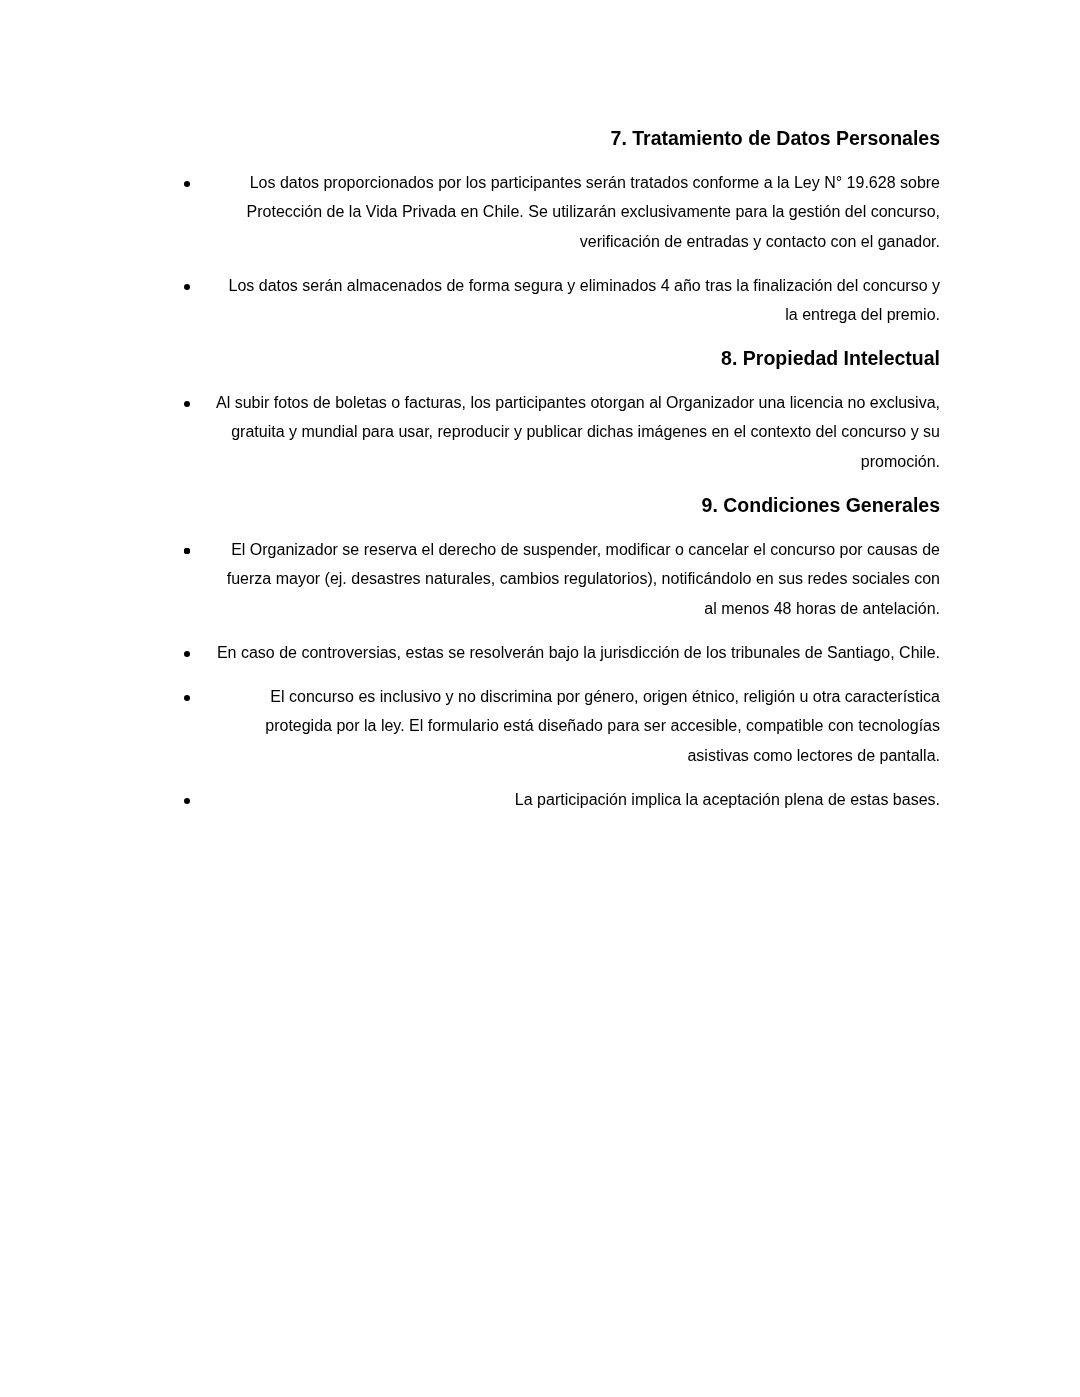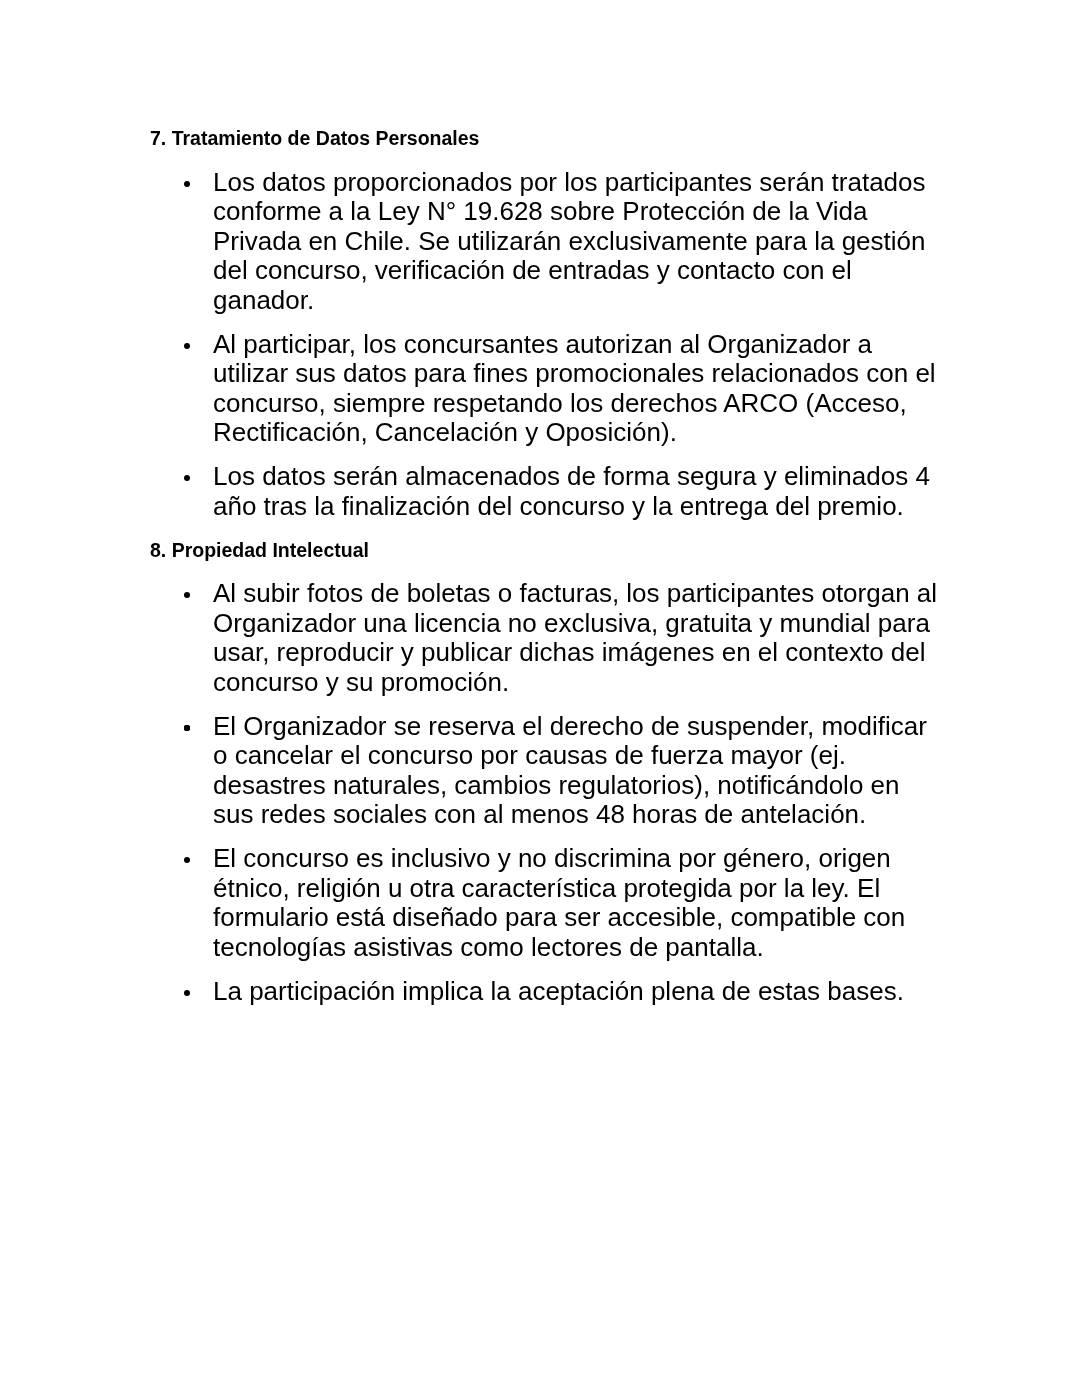--- a/index.html
+++ b/index.html
@@ -15,20 +15,21 @@
       font-family: "Liberation Sans", sans-serif;
       color: #000000;
     }
     .page {
       position: absolute;
       left: 0;
       top: 0;
       width: 1080px;
       height: 1397px;
       background: #ffffff;
+      text-align: right;
     }
     .content {
       position: absolute;
       left: 150px;
       top: 124px;
       width: 790px;
     }
     .section-heading {
       font-weight: bold;
       font-size: 19.5px;
@@ -36,21 +37,21 @@
       margin: 0 0 14px 0;
     }
     ul.bullets {
       list-style: none;
       margin: 0;
       padding: 0;
     }
     ul.bullets li {
       position: relative;
       padding-left: 63px;
-      font-size: 26px;
+      font-size: 16px;
       line-height: 29.5px;
       margin-bottom: 14.5px;
     }
     ul.bullets li .bullet {
       position: absolute;
       left: 34px;
       top: 13px;
       width: 6px;
       height: 6px;
       border-radius: 50%;
@@ -65,50 +66,51 @@
 
     <div class="section">
       <div class="section-heading">7. Tratamiento de Datos Personales</div>
       <ul class="bullets">
         <li>
           <span class="bullet"></span>
           <span>Los datos proporcionados por los participantes serán tratados conforme a la Ley N° 19.628 sobre Protección de la Vida Privada en Chile. Se utilizarán exclusivamente para la gestión del concurso, verificación de entradas y contacto con el ganador.</span>
         </li>
         <li>
           <span class="bullet"></span>
-          <span>Al participar, los concursantes autorizan al Organizador a utilizar sus datos para fines promocionales relacionados con el concurso, siempre respetando los derechos ARCO (Acceso, Rectificación, Cancelación y Oposición).</span>
-        </li>
-        <li>
-          <span class="bullet"></span>
           <span>Los datos serán almacenados de forma segura y eliminados 4 año tras la finalización del concurso y la entrega del premio.</span>
         </li>
       </ul>
     </div>
 
     <div class="section">
       <div class="section-heading">8. Propiedad Intelectual</div>
       <ul class="bullets">
         <li>
           <span class="bullet"></span>
           <span>Al subir fotos de boletas o facturas, los participantes otorgan al Organizador una licencia no exclusiva, gratuita y mundial para usar, reproducir y publicar dichas imágenes en el contexto del concurso y su promoción.</span>
         </li>
       </ul>
     </div>
 
     <div class="section">
+      <div class="section-heading">9. Condiciones Generales</div>
       <ul class="bullets">
         <li>
           <span class="bullet"></span>
         </li>
         <li>
           <span class="bullet"></span>
         </li>
         <li>
           <span class="bullet"></span>
           <span>El Organizador se reserva el derecho de suspender, modificar o cancelar el concurso por causas de fuerza mayor (ej. desastres naturales, cambios regulatorios), notificándolo en sus redes sociales con al menos 48 horas de antelación.</span>
+        </li>
+        <li>
+          <span class="bullet"></span>
+          <span>En caso de controversias, estas se resolverán bajo la jurisdicción de los tribunales de Santiago, Chile.</span>
         </li>
         <li>
           <span class="bullet"></span>
           <span>El concurso es inclusivo y no discrimina por género, origen étnico, religión u otra característica protegida por la ley. El formulario está diseñado para ser accesible, compatible con tecnologías asistivas como lectores de pantalla.</span>
         </li>
         <li>
           <span class="bullet"></span>
           <span>La participación implica la aceptación plena de estas bases.</span>
         </li>
       </ul>

